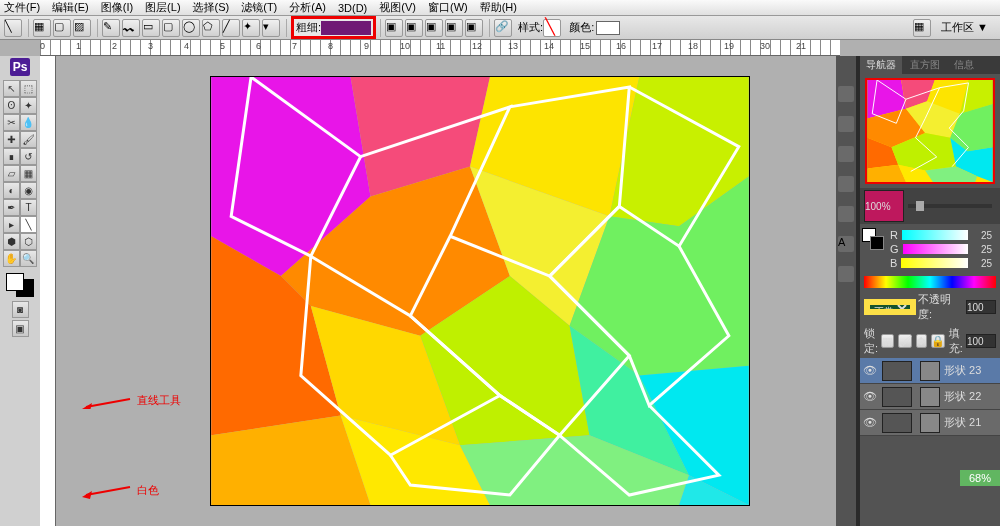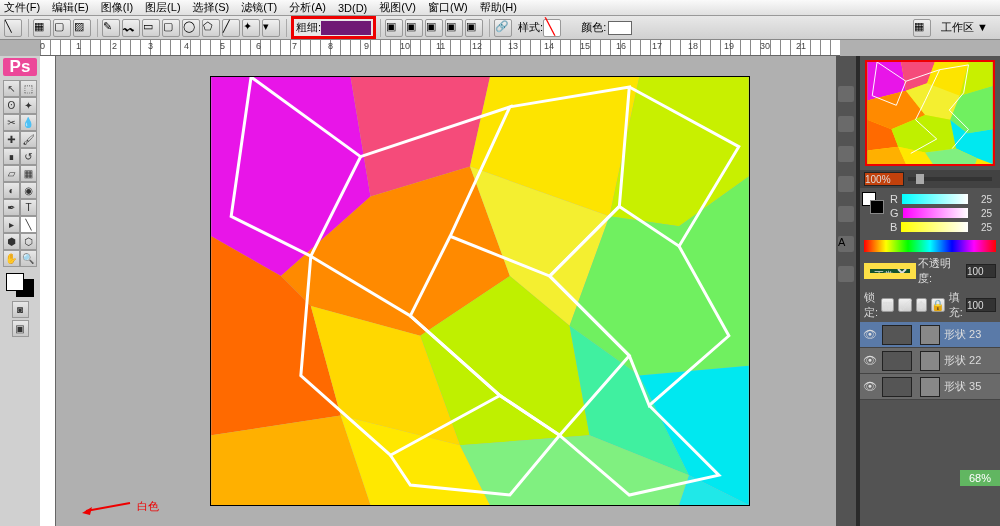--- a/index.html
+++ b/index.html
@@ -10,40 +10,40 @@
 .optbtn{width:18px;height:18px;background:linear-gradient(#f0f0f0,#d0d0d0);border:1px solid #999;margin-right:2px;border-radius:2px}
 .optsep{width:1px;height:18px;background:#aaa;margin:0 4px}
 .highlight-box{border:3px solid #e00;padding:1px 2px;display:flex;align-items:center;background:#e8e8e8}
 .highlight-box input{width:30px;height:14px;border:7px solid #701a75;font-size:10px;padding:0 18px}
 .colorswatch{width:24px;height:14px;background:#fff;border:1px solid #666;margin-left:2px}
 .ruler-h{background:#fff;height:16px;border-bottom:1px solid #666;position:relative;margin-left:40px;margin-right:160px}
 .ruler-h span{position:absolute;font-size:9px;top:1px;color:#444}
 .ruler-h::before{content:'';position:absolute;inset:0;background:repeating-linear-gradient(90deg,#888 0,#888 1px,transparent 1px,transparent 10px)}
 .main{display:flex;height:470px}
 .toolcol{width:40px;background:#d0d0d0;display:flex;flex-direction:column;align-items:center;padding-top:2px}
-.pslogo{width:34px;height:18px;background:#ec4899;color:#fff;display:flex;align-items:center;justify-content:center;font-weight:bold;font-size:17px;margin-bottom:4px;border-radius:2px}
+.pslogo{width:20px;height:18px;background:#4c1d95;color:#fff;display:flex;align-items:center;justify-content:center;font-weight:bold;font-size:12px;margin-bottom:4px;border-radius:2px}
 .toolgrid{display:grid;grid-template-columns:17px 17px}
 .tool{width:17px;height:17px;background:linear-gradient(#e8e8e8,#c8c8c8);border:1px solid #999;display:flex;align-items:center;justify-content:center;font-size:10px;color:#333}
 .tool.sel{background:#fff}
 .colorbox{width:28px;height:24px;position:relative;margin-top:6px}
 .colorbox .fg{width:18px;height:18px;background:#fff;border:1px solid #000;position:absolute;top:0;left:0;z-index:2}
 .colorbox .bg{width:18px;height:18px;background:#000;border:1px solid #000;position:absolute;bottom:0;right:0}
 .canvas-area{flex:1;position:relative;background:#b0b0b0}
 .ruler-v{position:absolute;left:0;top:0;width:16px;height:100%;background:#fff;border-right:1px solid #666}
 .canvas{position:absolute;left:170px;top:20px;width:540px;height:430px;border:1px solid #000}
 .arrow-anno{position:absolute;color:#e00;font-size:20px;font-family:'SimSun',serif}
 .right-strip{width:20px;background:#535353;display:flex;flex-direction:column;align-items:center;padding-top:30px;gap:14px}
 .right-strip div{width:16px;height:16px;background:#6a6a6a;border-radius:2px}
 .panels{width:140px;background:#535353;color:#ddd;display:flex;flex-direction:column}
 .ptabs{display:flex;background:#3a3a3a;height:18px;align-items:center}
 .ptab{padding:2px 6px;background:#535353;margin-right:2px;font-size:10px}
 .ptab.off{background:#3a3a3a;color:#888}
 .nav-thumb{width:130px;height:106px;margin:4px auto;border:2px solid #e00;position:relative}
 .zoomrow{display:flex;align-items:center;padding:2px 4px;background:#424242}
-.zoomrow input{width:40px;height:14px;background:#c2410c;color:#ddd;border:1px solid #222;font-size:10px}
+.zoomrow input{width:40px;height:32px;background:#be185d;color:#ddd;border:1px solid #222;font-size:10px}
 .slider{flex:1;height:4px;background:#333;margin:0 4px;position:relative}
 .slider::after{content:'';position:absolute;width:8px;height:10px;background:#aaa;top:-3px;left:8px}
 .rgb-row{display:flex;align-items:center;padding:1px 6px}
 .rgb-row .grad{flex:1;height:10px;margin:0 4px}
 .rgb-val{width:20px;color:#ddd;font-size:10px;text-align:right}
 .layerpanel{flex:1;background:#535353;display:flex;flex-direction:column}
 .lp-opts{display:flex;padding:2px 4px;align-items:center;gap:2px}
 .lp-opts select{background:#14532d;color:#ddd;border:6px solid #fde047;font-size:10px;height:16px}
 .lp-opts input{width:30px;background:#333;color:#ddd;border:1px solid #222;font-size:10px;height:14px}
 .layer-row{display:flex;align-items:center;background:#6a6a6a;border-bottom:1px solid #444;height:26px;padding:0 2px}
@@ -96,21 +96,21 @@
   <div class="optbtn">▣</div>
   <div class="optbtn">▣</div>
   <div class="optbtn">▣</div>
   <div class="optbtn">▣</div>
   <div class="optsep"></div>
   <div class="optbtn">🔗</div>
   <span style="margin-left:4px">样式:</span>
   <div class="optbtn" style="background:#fff;position:relative">
       <span style="color:red;position:absolute;font-size:16px;top:-3px;left:1px">╲</span>
     </div>
-  <span style="margin-left:18px">颜色:</span>
+  <span style="margin-left:6px">颜色:</span>
   <div class="colorswatch"></div>
   <div style="flex:1"></div>
   <div class="optbtn">▦</div>
   <span style="margin:0 8px">工作区 ▼</span>
 </div>
 
 <div class="ruler-h">
     <span style="left: 0px;">0</span>
     <span style="left: 36px;">1</span>
     <span style="left: 72px;">2</span>
@@ -194,41 +194,53 @@
         <path d="M150,80 L300,30 L240,160 L200,240 L100,180"></path>
         <path d="M300,30 L420,10 L410,130 L340,200 L240,160"></path>
         <path d="M420,10 L530,70 L470,170 L410,130"></path>
         <path d="M200,240 L290,320 L180,380 L90,300 L100,180"></path>
         <path d="M340,200 L420,280 L350,360 L290,320 L200,240"></path>
         <path d="M470,170 L520,260 L440,330 L420,280 L340,200 L410,130"></path>
         <path d="M290,320 L350,360 L300,420 L200,410 L180,380"></path>
         <path d="M440,330 L510,400 L420,420 L350,360"></path>
       </g>
     </svg>
-    <div class="arrow-anno" style="left:42px;top:436px">
+    <div class="arrow-anno" style="left:42px;top:330px">
+      <svg width="50" height="20" style="vertical-align:middle">
+          <line x1="48" y1="10" x2="4" y2="18" stroke="#e00" stroke-width="2"></line>
+          <polygon points="0,20 10,14 8,22" fill="#e00"></polygon>
+        </svg>
+      <span>直线工具</span>
+    </div>
+    <div class="arrow-anno" style="left:42px;top:420px">
       <svg width="50" height="20" style="vertical-align:middle">
           <line x1="48" y1="8" x2="4" y2="16" stroke="#e00" stroke-width="2"></line>
           <polygon points="0,18 10,12 8,20" fill="#e00"></polygon>
         </svg>
       <span>白色</span>
     </div>
   </div>
 
   <div class="right-strip">
     <div></div>
     <div></div>
     <div></div>
     <div></div>
     <div></div>
     <div>A</div>
     <div></div>
   </div>
   <div class="panels-gap"></div>
 
   <div class="panels">
+    <div class="ptabs">
+      <div class="ptab">导航器</div>
+      <div class="ptab off">直方图</div>
+      <div class="ptab off">信息</div>
+    </div>
     <svg class="nav-thumb" viewBox="0 0 130 106">
       <rect width="130" height="106" fill="#fde400"></rect>
       <polygon points="0,0 35,0 40,30 0,40" fill="#e815e8"></polygon>
         <polygon points="35,0 70,0 62,22 40,30" fill="#f54b7a"></polygon>
       <polygon points="70,0 105,0 96,35 62,22" fill="#fde400"></polygon>
         <polygon points="105,0 130,0 130,25 96,35" fill="#c8f000"></polygon>
       <polygon points="0,40 40,30 60,55 25,70 0,60" fill="#ff8a00"></polygon>
         <polygon points="62,22 96,35 86,60 60,55 40,30" fill="#f4ef30"></polygon>
       <polygon points="96,35 130,25 130,70 104,74 86,60" fill="#70f060"></polygon>
         <polygon points="0,60 25,70 32,88 0,92" fill="#ff6a00"></polygon>
@@ -295,19 +307,19 @@
       <div class="layer-row">
         <div class="layer-eye">👁</div>
         <div class="layer-thumb" style="background:#555"></div>
         <div class="layer-thumb" style="background:#888;width:20px"></div>
         <span>形状 22</span>
       </div>
       <div class="layer-row">
         <div class="layer-eye">👁</div>
         <div class="layer-thumb" style="background:#555"></div>
         <div class="layer-thumb" style="background:#888;width:20px"></div>
-        <span>形状 35</span>
+        <span>形状 21</span>
       </div>
     </div>
   </div>
 </div>
 
 <div class="green-badge">68%</div>
 
 </body></html>

